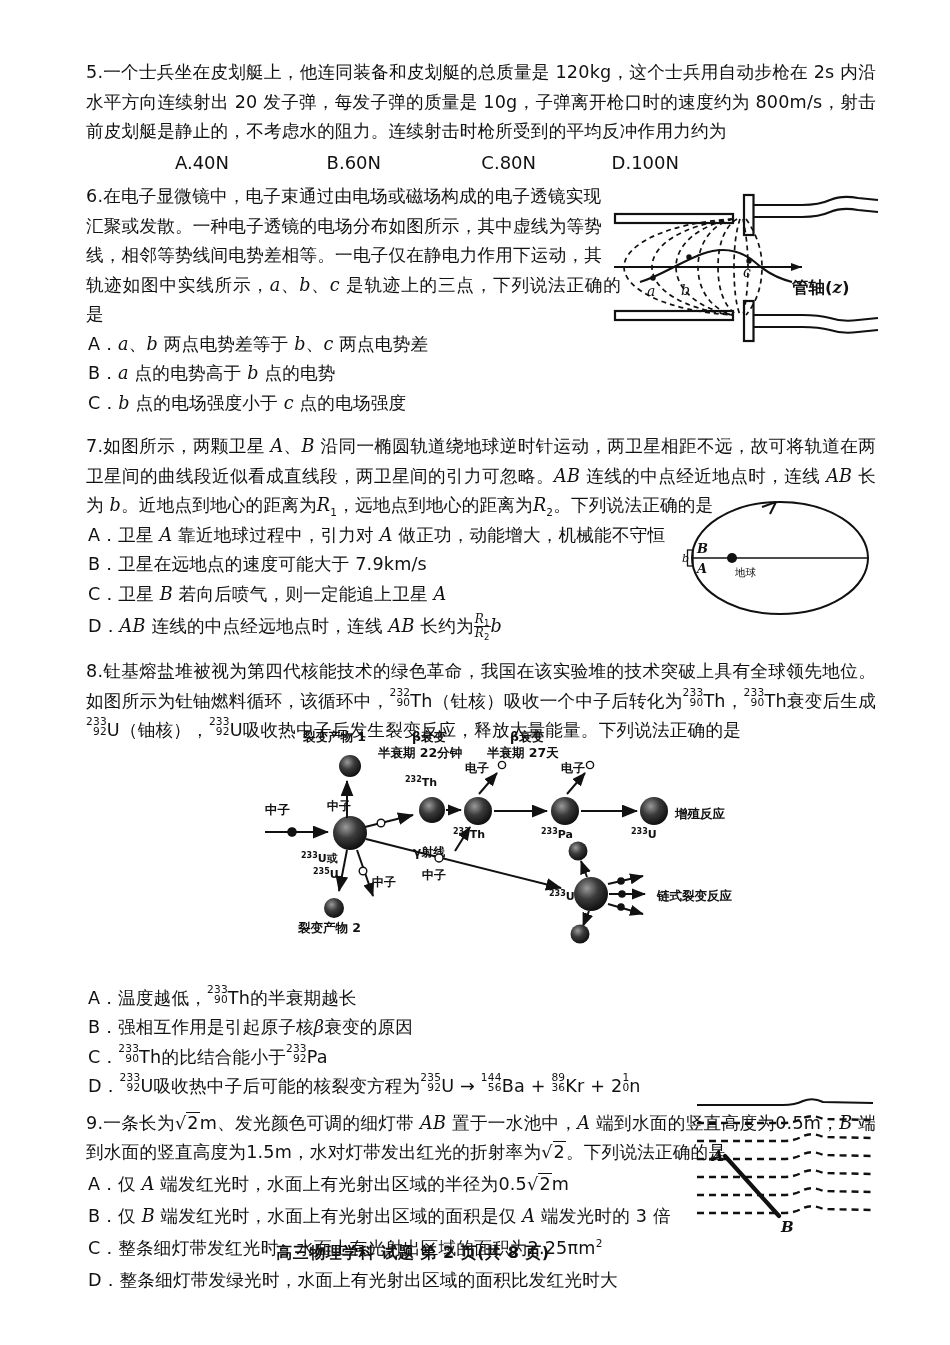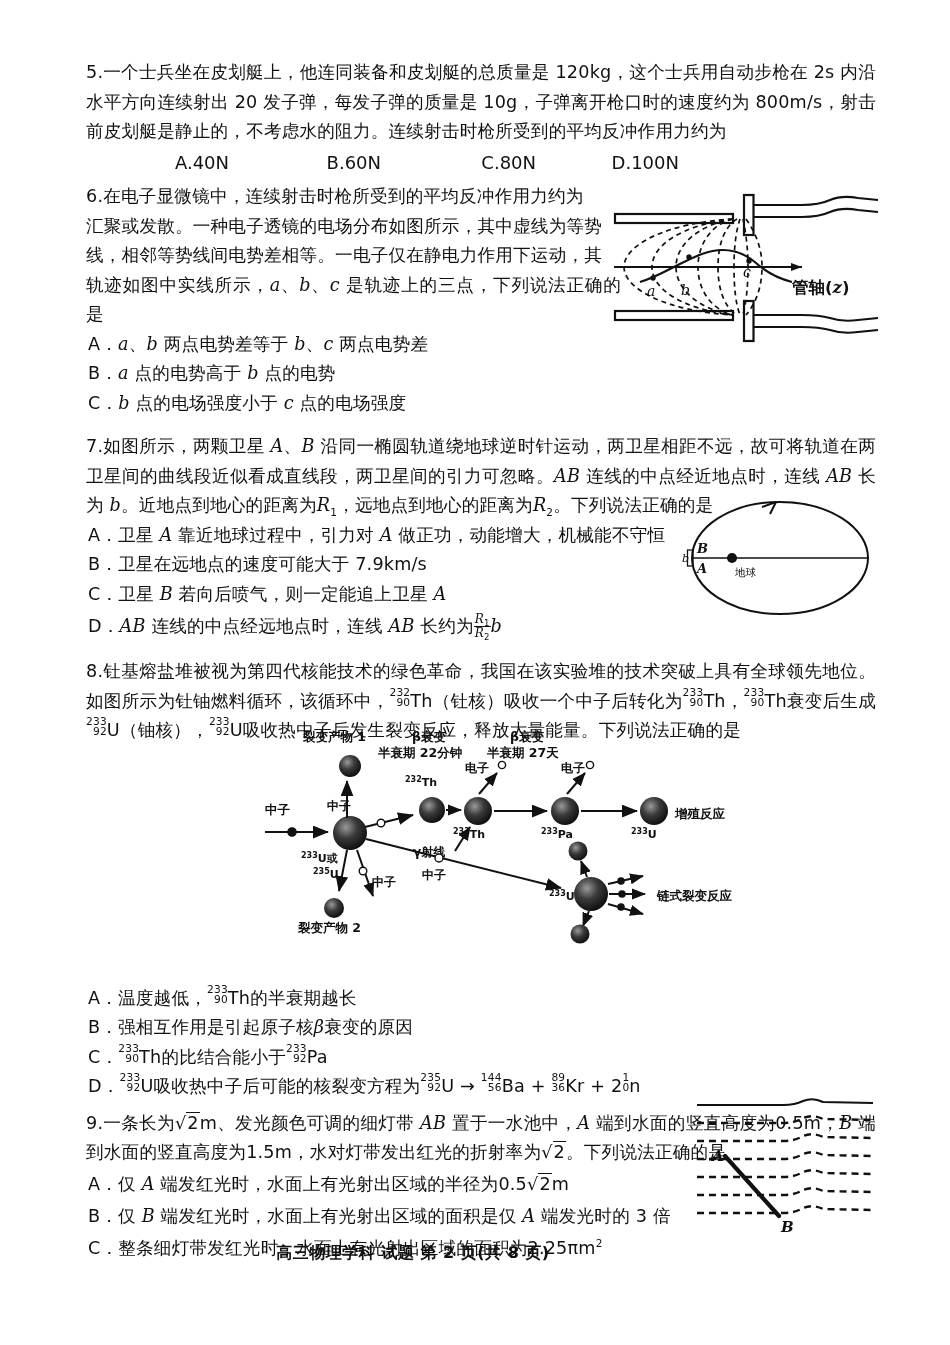--- a/index.html
+++ b/index.html
@@ -57,21 +57,21 @@
       <div class="opt-row" style="margin-top:1px;">
         <span class="o"><span class="oi">A.</span><span>40N</span></span>
         <span class="o" style="width:152px;"><span class="oi">B.</span><span>60N</span></span>
         <span class="o" style="width:155px;"><span class="oi">C.</span><span>80N</span></span>
         <span class="o"><span class="oi">D.</span><span>100N</span></span>
       </div>
     </div>
 
     <div class="q" style="margin-top:4px;">
       <div class="qtext narrow">
-        <div><span>6.</span><span>在电子显微镜中，连续射击时枪所受到的平均反冲作用力约为</span></div>
+        <div><span>6.</span><span>在电子显微镜中，电子束通过由电场或磁场构成的电子透镜实现</span></div>
         <div>汇聚或发散。一种电子透镜的电场分布如图所示，其中虚线为等势</div>
         <div>线，相邻等势线间电势差相等。一电子仅在静电力作用下运动，其</div>
         <div>轨迹如图中实线所示，<i>a</i>、<i>b</i>、<i>c</i> 是轨迹上的三点，下列说法正确的是</div>
       </div>
       <div class="optlist">
         <div class="opt"><span class="oi">A．</span><i>a</i>、<i>b</i> 两点电势差等于 <i>b</i>、<i>c</i> 两点电势差</div>
         <div class="opt"><span class="oi">B．</span><i>a</i> 点的电势高于 <i>b</i> 点的电势</div>
         <div class="opt"><span class="oi">C．</span><i>b</i> 点的电场强度小于 <i>c</i> 点的电场强度</div>
       </div>
     </div>
@@ -104,20 +104,21 @@
     </div>
 
     <div class="q" style="margin-top:7px;">
       <div class="qtext">
         <span>9.</span>一条长为<span class="rad">√<span class="bar">2</span></span>m、发光颜色可调的细灯带 <i>AB</i> 置于一水池中，<i>A</i> 端到水面的竖直高度为0.5m，<i>B</i> 端到水面的竖直高度为1.5m，水对灯带发出红光的折射率为<span class="rad">√<span class="bar">2</span></span>。下列说法正确的是
       </div>
       <div class="optlist" style="width:600px;">
         <div class="opt" style="line-height:32px;"><span class="oi">A．</span>仅 <i>A</i> 端发红光时，水面上有光射出区域的半径为0.5<span class="rad">√<span class="bar">2</span></span>m</div>
         <div class="opt" style="line-height:32px;"><span class="oi">B．</span>仅 <i>B</i> 端发红光时，水面上有光射出区域的面积是仅 <i>A</i> 端发光时的 3 倍</div>
         <div class="opt" style="line-height:32px;"><span class="oi">C．</span>整条细灯带发红光时，水面上有光射出区域的面积为2.25πm<sup>2</sup></div>
+        <div class="opt" style="line-height:32px;"><span class="oi">D．</span>整条细灯带发绿光时，水面上有光射出区域的面积比发红光时大</div>
       </div>
     </div>
 
   </div>
 
   <div class="fig" style="left:606px;top:183px;">
     <svg width="280" height="160" viewBox="0 0 280 160">
 
       <rect x="9" y="31" width="118" height="9" fill="#fff" stroke="#111" stroke-width="2.2"></rect>
 

